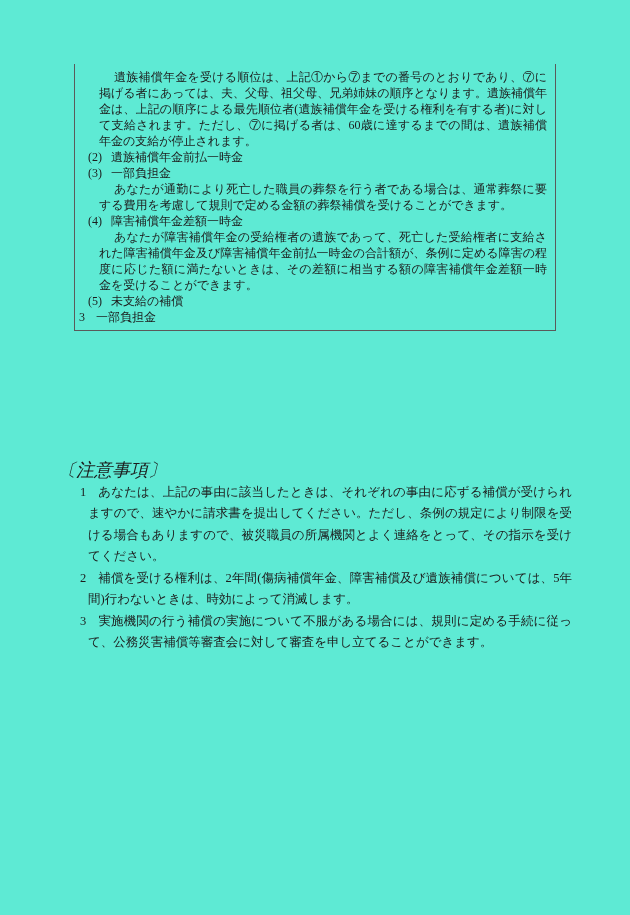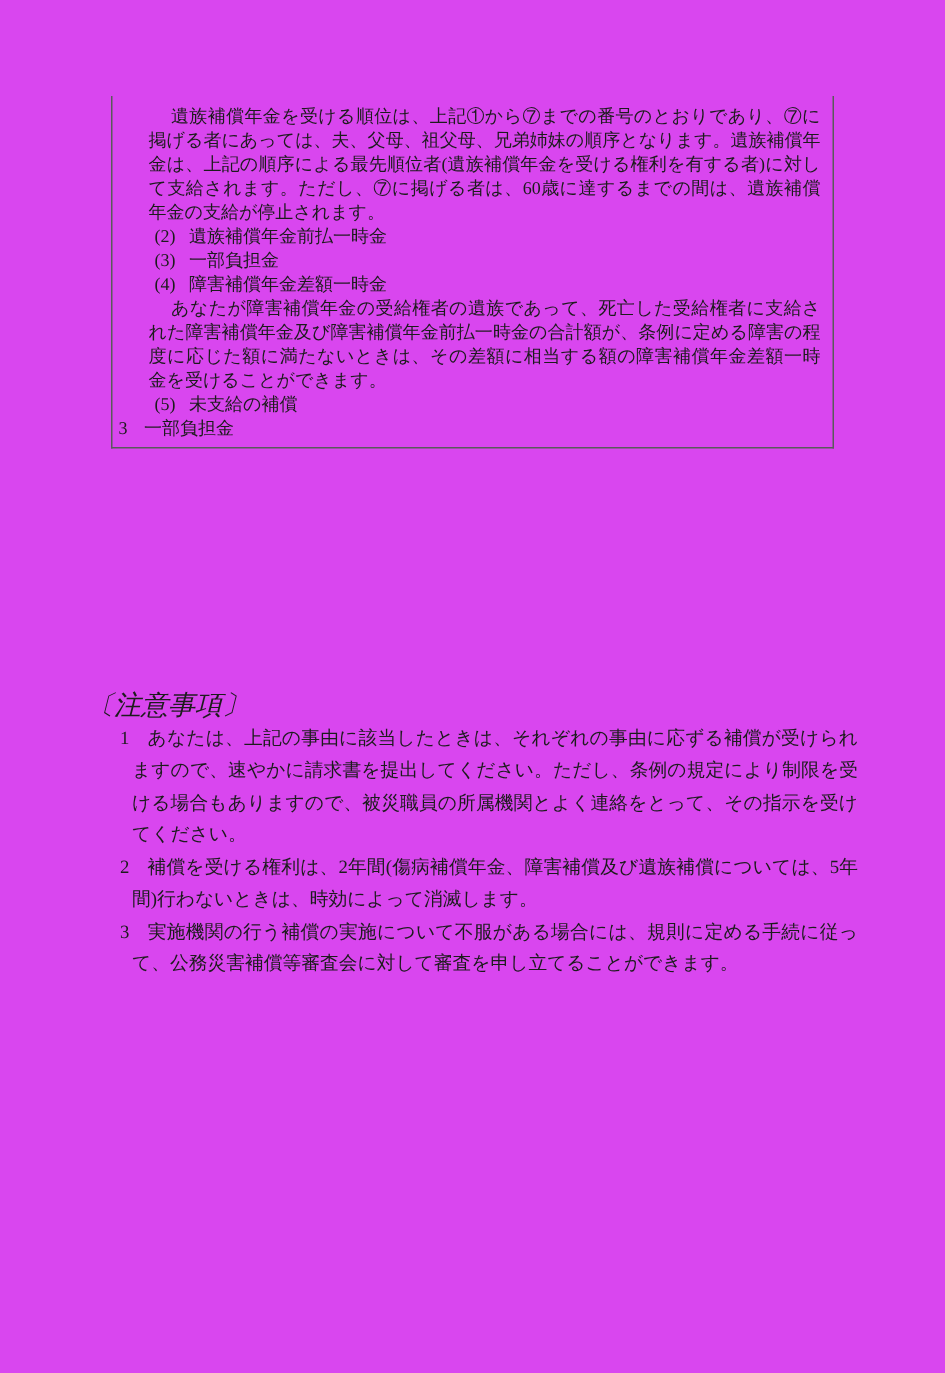--- a/index.html
+++ b/index.html
@@ -4,21 +4,21 @@
 <style>
   html, body {
     margin: 0;
     padding: 0;
     background: #fcfcfc;
   }
   .page {
     position: relative;
     width: 630px;
     height: 915px;
-    background: #d946ef;
+    background: #5eead4;
     color: #1c1c1c;
     font-family: "Liberation Serif", "DejaVu Serif", serif;
     overflow: hidden;
   }
   
   .comp-box {
     position: absolute;
     left: 74px;
     top: 64px;
     width: 482px;
@@ -29,21 +29,21 @@
     padding: 5px 8px 5px 4px;
     font-size: 12px;
     line-height: 16px;
     text-align: justify;
   }
   .intro-para, .sub-body {
     margin: 0 0 0 20px;
     text-indent: 15px;
   }
   .sub-heading {
-    margin-left: 24px;
+    margin-left: 9px;
   }
   .sub-heading .sub-title {
     margin-left: 9px;
   }
   .item3-heading {
     margin-left: 0;
   }
   .item3-heading .sub-title {
     margin-left: 11px;
   }
@@ -84,20 +84,21 @@
 
     <p class="intro-para">遺族補償年金を受ける順位は、上記①から⑦までの番号のとおりであり、⑦に掲げる者にあっては、夫、父母、祖父母、兄弟姉妹の順序となります。遺族補償年金は、上記の順序による最先順位者(遺族補償年金を受ける権利を有する者)に対して支給されます。ただし、⑦に掲げる者は、60歳に達するまでの間は、遺族補償年金の支給が停止されます。</p>
 
     <div class="sub-heading">
       <span class="sub-label">(2)</span><span class="sub-title">遺族補償年金前払一時金</span>
     </div>
 
     <div class="sub-heading">
       <span class="sub-label">(3)</span><span class="sub-title">一部負担金</span>
     </div>
+    <p class="sub-body">あなたが通勤により死亡した職員の葬祭を行う者である場合は、通常葬祭に要する費用を考慮して規則で定める金額の葬祭補償を受けることができます。</p>
 
     <div class="sub-heading">
       <span class="sub-label">(4)</span><span class="sub-title">障害補償年金差額一時金</span>
     </div>
     <p class="sub-body">あなたが障害補償年金の受給権者の遺族であって、死亡した受給権者に支給された障害補償年金及び障害補償年金前払一時金の合計額が、条例に定める障害の程度に応じた額に満たないときは、その差額に相当する額の障害補償年金差額一時金を受けることができます。</p>
 
     <div class="sub-heading">
       <span class="sub-label">(5)</span><span class="sub-title">未支給の補償</span>
     </div>
 

